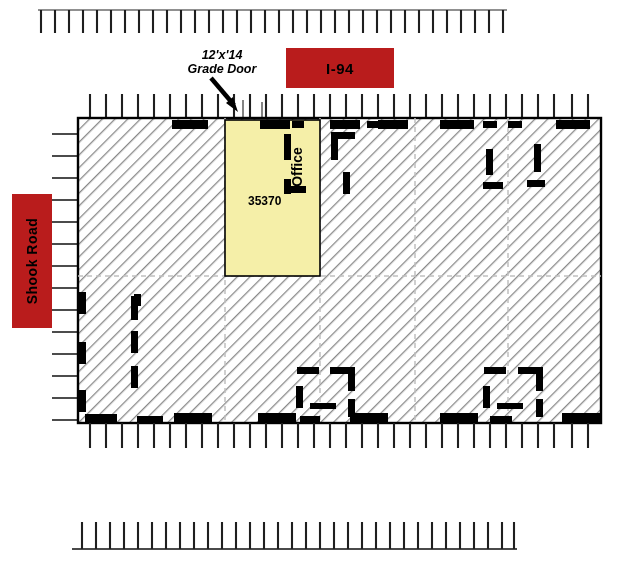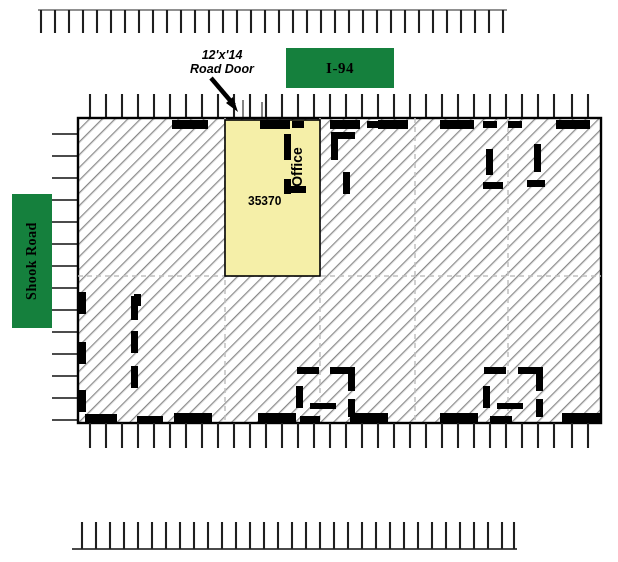--- a/index.html
+++ b/index.html
@@ -6,24 +6,23 @@
   html,body{margin:0;padding:0;background:#ffffff;}
   body{
     width:618px;height:562px;position:relative;overflow:hidden;
     font-family:"Liberation Sans", sans-serif;
   }
   #stage{position:absolute;left:0;top:4px;width:618px;height:562px;}
 
   
   .road-label{
     position:absolute;
-    background:#15803d;
+    background:#b91c1c;
     padding:20px;
     box-sizing:border-box;
-    font-family:Liberation Serif, serif;
   }
   .road-label .inner{
     background:#ffffff;
     color:#000000;
     font-weight:bold;
     text-align:center;
     box-sizing:border-box;
     width:100%;height:100%;
     display:flex;align-items:center;justify-content:center;
     letter-spacing:0.5px;
@@ -312,21 +311,21 @@
     </g>
 
     <g>
       <line x1="211" y1="74" x2="234" y2="101" stroke="#000000" stroke-width="4.5"></line>
       <polygon points="238,108 226,99 233,93" fill="#000000"></polygon>
     </g>
   </svg>
 
   <div id="grade-door-note">
     <div>12'x'14</div>
-    <div>Road Door</div>
+    <div>Grade Door</div>
   </div>
 
   <div class="road-label" id="i94-label">
     <div class="inner">I-94</div>
   </div>
 
   <div class="road-label" id="shook-label">
     <div class="inner">
       <span class="rot">Shook Road</span>
     </div>

